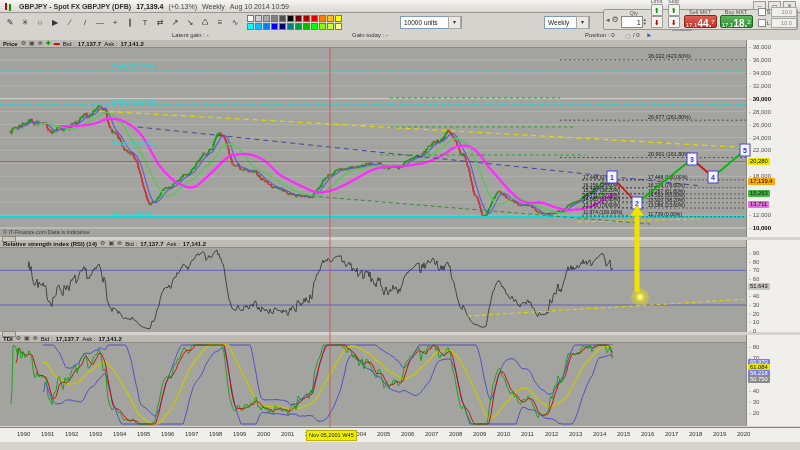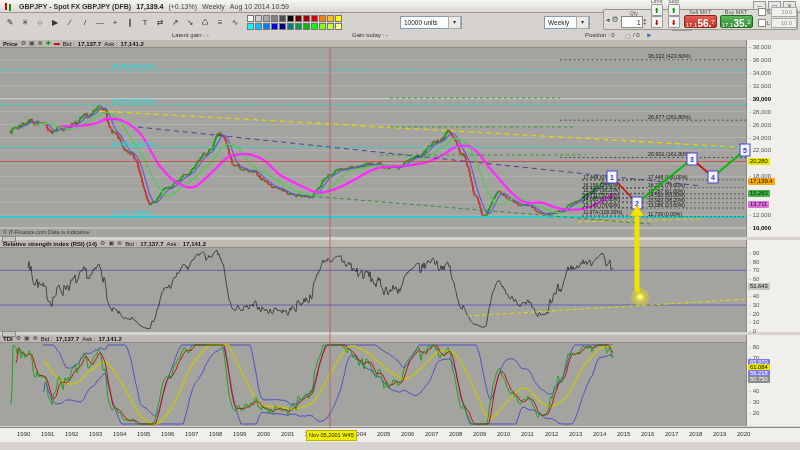--- a/index.html
+++ b/index.html
@@ -190,25 +190,25 @@
   </div>
   <div class="tkg">
     <div class="tkl">Stop</div>
     <div>
       <button class="mbtn" style="color:#090">⬆</button>
       <button class="mbtn" style="color:#b00">⬇</button>
     </div>
   </div>
   <div class="tkg">
     <div class="tkl">Sell MKT</div>
-    <button class="bigbtn sellbtn"><span>17,1</span><span class="big">56.</span><span class="sup">7</span></button>
+    <button class="bigbtn sellbtn"><span>17,1</span><span class="big">44.</span><span class="sup">7</span></button>
   </div>
   <div class="tkg">
     <div class="tkl">Buy MKT</div>
-    <button class="bigbtn buybtn"><span>17,1</span><span class="big">35.</span><span class="sup">2</span></button>
+    <button class="bigbtn buybtn"><span>17,1</span><span class="big">18.</span><span class="sup">2</span></button>
   </div>
   <div class="slblock">
     <div class="slrow">
       <span class="cb"></span>
       <span class="sll">S</span>
       <span class="slspin">10.0</span>
     </div>
     <div class="slrow">
       <span class="cb"></span>
       <span class="sll">L</span>

